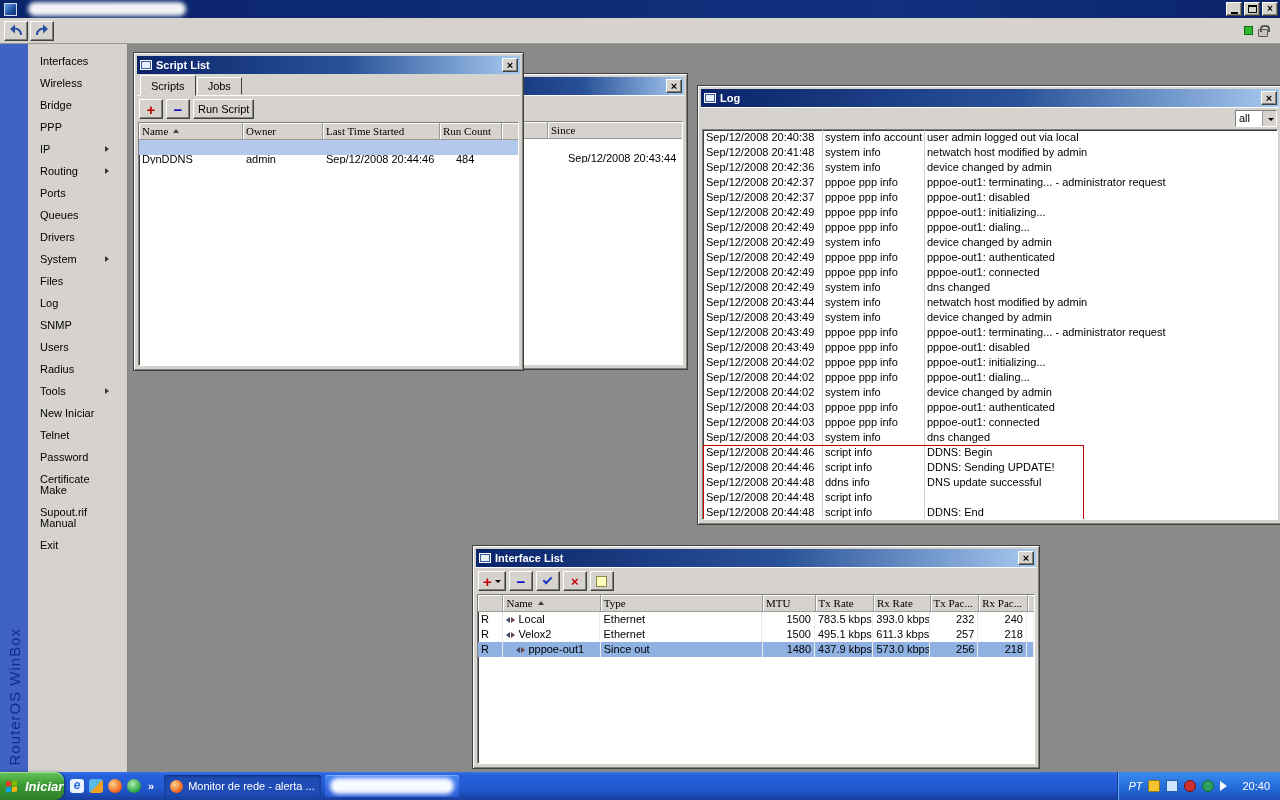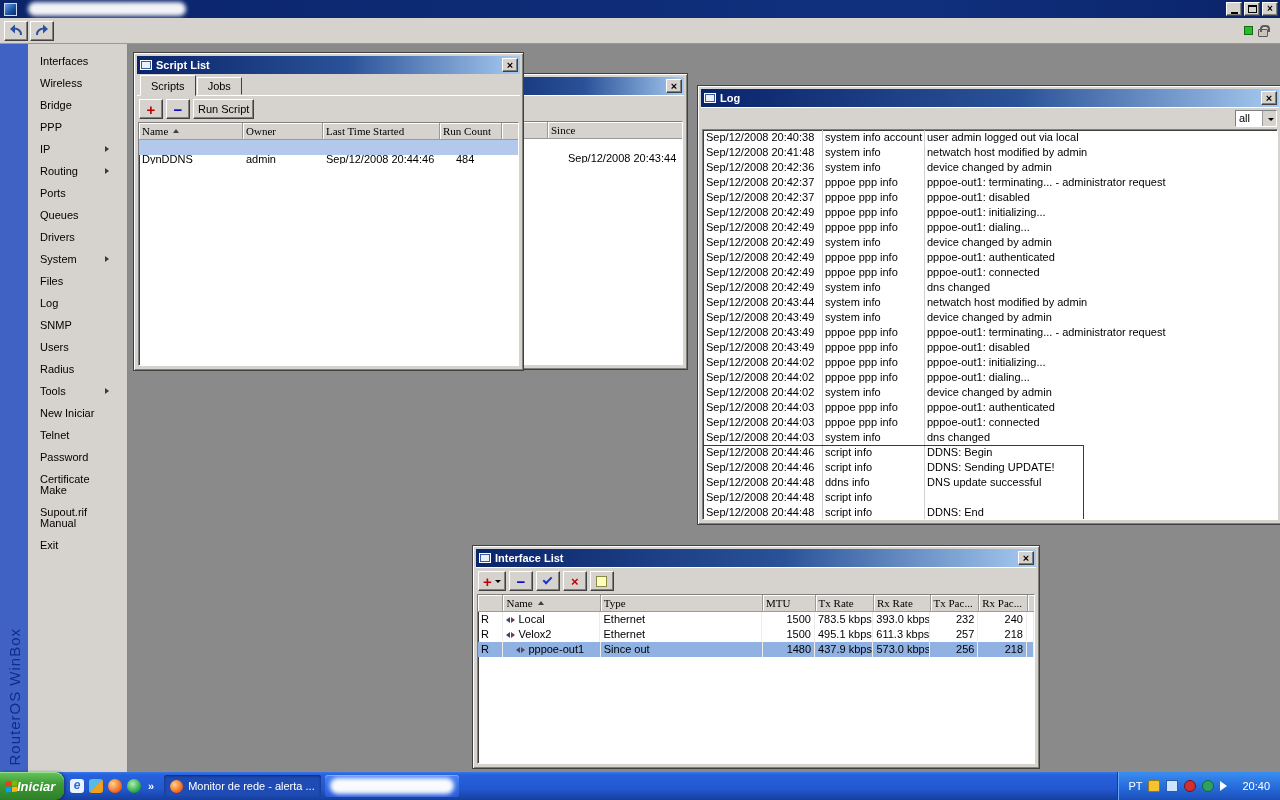--- a/index.html
+++ b/index.html
@@ -157,21 +157,21 @@
   .tri-l { width:0; height:0; border-top:3px solid transparent; border-bottom:3px solid transparent;
     border-right:4px solid #44446a; display:inline-block; }
   .tri-r { width:0; height:0; border-top:3px solid transparent; border-bottom:3px solid transparent;
     border-left:4px solid #6a4444; display:inline-block; }
   .indent { padding-left:13px; }
 
   
   .taskbar { position:absolute; left:0; top:772px; width:1280px; height:28px;
     background:linear-gradient(180deg,#3a77e8 0%,#2661dc 10%,#2258d0 60%,#163f9e 100%);
     display:flex; align-items:stretch; color:#fff; }
-  .start-btn { width:64px; display:flex; align-items:center; gap:0; padding:0 8px 0 6px;
+  .start-btn { width:64px; display:flex; align-items:center; gap:8px; padding:0 8px 0 6px;
     background:linear-gradient(180deg,#66c45c 0%,#3c9a34 45%,#2d7f27 100%);
     border-radius:0 9px 9px 0; box-shadow:inset 0 1px 0 #9ae08e, 2px 0 3px rgba(0,0,0,.35);
     font-weight:bold; font-style:italic; font-size:13px; }
   .winflag { display:grid; grid-template-columns:5px 5px; grid-gap:1px; transform:skewY(-6deg); }
   .winflag i { width:5px; height:5px; display:block; }
   .wf1 { background:#ea3b23; } .wf2 { background:#7fba00; }
   .wf3 { background:#00a4ef; } .wf4 { background:#ffb900; }
   .ql { display:flex; align-items:center; gap:5px; padding:0 6px; }
   .ql-icon { width:14px; height:14px; border-radius:3px; }
   .ie-i { background:#eaf2ff; color:#2a6cd8; font-weight:bold; font-style:italic;
@@ -186,21 +186,21 @@
     box-shadow:inset 0 1px 0 #7aa8f8; font-size:11px; white-space:nowrap; overflow:hidden; }
   .task-btn.pressed { background:#1e4cb4; box-shadow:inset 0 1px 3px #0c2a70; }
   .task-ic { width:13px; height:13px; border-radius:50%; flex:0 0 13px;
     background:radial-gradient(circle at 35% 35%,#ffd28a,#f06018 70%); }
   .task2 { position:relative; min-width:134px; }
   .task-blur { position:absolute; left:5px; top:3px; right:5px; bottom:3px;
     background:#fff; border-radius:8px; filter:blur(2px); opacity:.97; }
   .tray { margin-left:auto; display:flex; align-items:center; gap:6px; padding:0 10px 0 10px;
     background:linear-gradient(180deg,#3a8ef0,#2468d8 60%,#1c50b8 100%);
     border-left:1px solid #123c8c; box-shadow:inset 1px 0 0 #6aa6f8; }
-  .lang-ind { color:#fff; font-size:11px; }
+  .lang-ind { color:#fff; font-size:11px;font-style:italic; }
   .tray-ic { width:12px; height:12px; }
   .ti-upd { background:#f4c430; border-radius:2px; border:1px solid #9a7a10; }
   .ti-net { background:#cfe4ff; border:1px solid #2a5ca8; }
   .ti-sec { background:#d03030; border-radius:50%; border:1px solid #7a1010; }
   .ti-msg { background:#30a060; border-radius:50%; border:1px solid #106a30; }
   .ti-vol { width:0; height:0; border:5px solid transparent; border-left:7px solid #fff; }
   .clock { color:#fff; font-size:11px; padding-left:4px; }
 </style>
 </head>
 <body>

